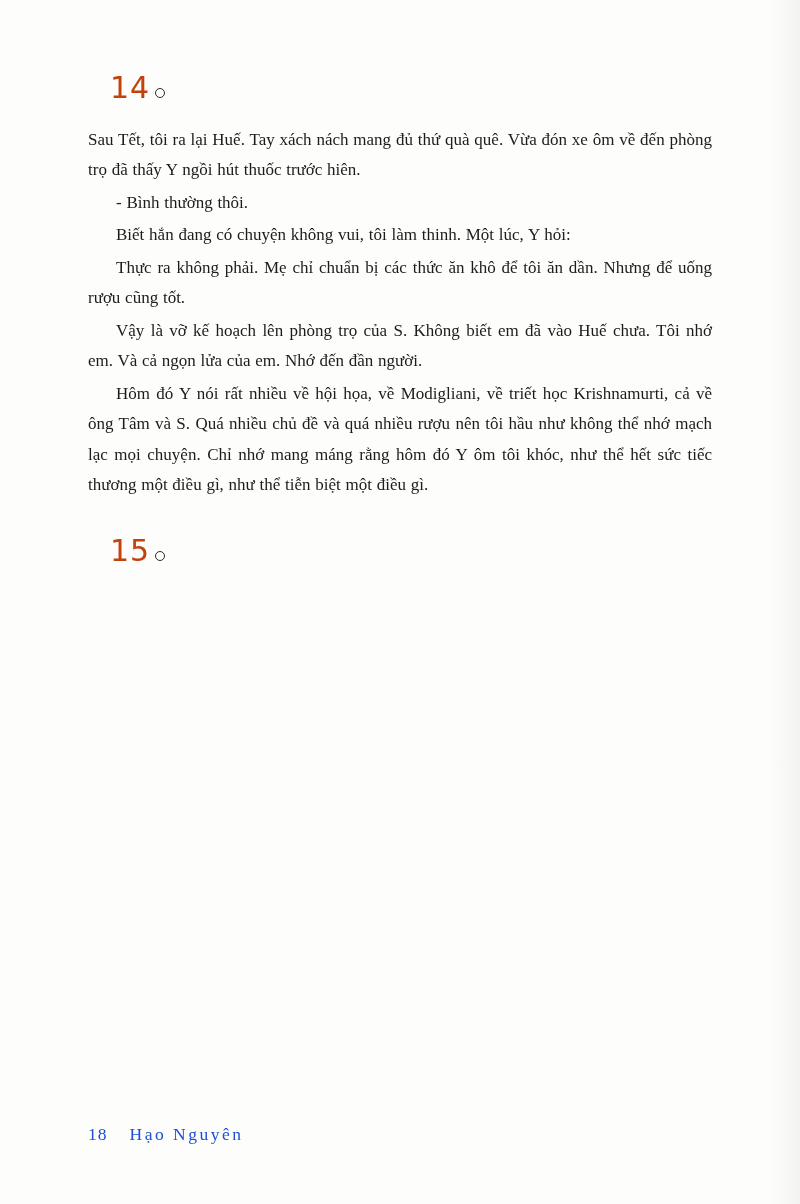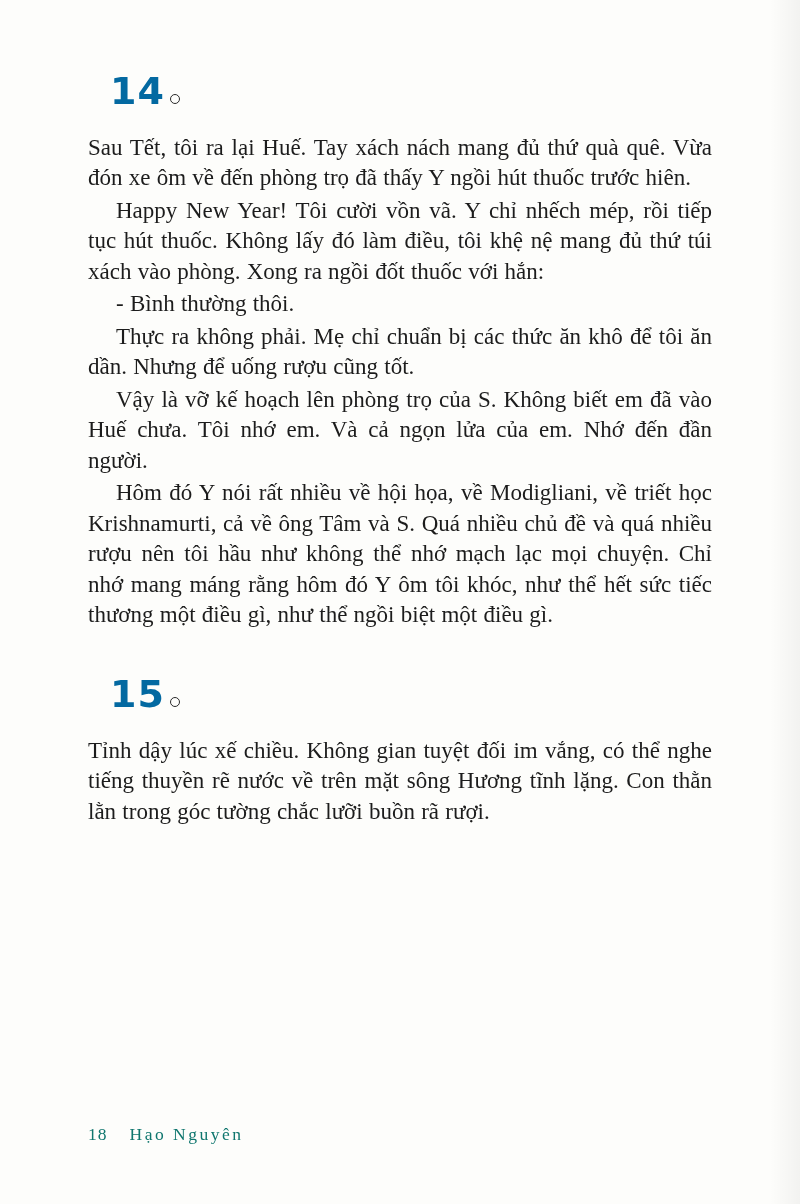--- a/index.html
+++ b/index.html
@@ -28,76 +28,75 @@
   }
   .content {
     position: absolute;
     top: 0; left: 0;
     width: 100%;
     box-sizing: border-box;
     padding: 72px 88px 0 88px;
   }
   .section-heading {
     font-family: "DejaVu Sans", sans-serif;
-    font-weight: 700;
-    font-size: 38px;
+    font-weight: 400;
+    font-size: 30px;
     line-height: 1.05;
-    color: #0369a1;
+    color: #c2410c;
     margin: 0 0 21px 22px;
     letter-spacing: 1px;
   }
   .section-heading.later {
-    margin-top: 44px;
+    margin-top: 34px;
   }
   .section-dot {
     display: inline-block;
     width: 8px;
     height: 8px;
     border: 1.6px solid #2b2b2b;
     border-radius: 50%;
     margin-left: 5px;
     vertical-align: baseline;
   }
   .para {
     font-family: "Liberation Serif", "DejaVu Serif", serif;
-    font-size: 23px;
+    font-size: 17px;
     line-height: 30.5px;
     text-align: justify;
     margin: 0 0 2px 0;
     word-spacing: 0.5px;
   }
   .para.indent {
     text-indent: 28px;
   }
   .footer {
     position: absolute;
     left: 88px;
     top: 1124px;
     font-family: "Liberation Serif", "DejaVu Serif", serif;
     font-size: 17.5px;
-    color: #0f766e;
+    color: #1d4ed8;
     letter-spacing: 2.5px;
     text-align: center;
   }
   .footer .page-num {
     margin-right: 22px;
     letter-spacing: 1px;
   }
 </style>
 </head>
 <body>
 
 <div class="page">
   <main class="content">
       <h2 class="section-heading"><span>14</span><span class="section-dot"></span></h2>
       <p class="para">Sau Tết, tôi ra lại Huế. Tay xách nách mang đủ thứ quà quê. Vừa đón xe ôm về đến phòng trọ đã thấy Y ngồi hút thuốc trước hiên.</p>
-      <p class="para indent">Happy New Year! Tôi cười vồn vã. Y chỉ nhếch mép, rồi tiếp tục hút thuốc. Không lấy đó làm điều, tôi khệ nệ mang đủ thứ túi xách vào phòng. Xong ra ngồi đốt thuốc với hắn:</p>
       <p class="para indent">- Bình thường thôi.</p>
+      <p class="para indent">Biết hắn đang có chuyện không vui, tôi làm thinh. Một lúc, Y hỏi:</p>
       <p class="para indent">Thực ra không phải. Mẹ chỉ chuẩn bị các thức ăn khô để tôi ăn dần. Nhưng để uống rượu cũng tốt.</p>
       <p class="para indent">Vậy là vỡ kế hoạch lên phòng trọ của S. Không biết em đã vào Huế chưa. Tôi nhớ em. Và cả ngọn lửa của em. Nhớ đến đần người.</p>
-      <p class="para indent">Hôm đó Y nói rất nhiều về hội họa, về Modigliani, về triết học Krishnamurti, cả về ông Tâm và S. Quá nhiều chủ đề và quá nhiều rượu nên tôi hầu như không thể nhớ mạch lạc mọi chuyện. Chỉ nhớ mang máng rằng hôm đó Y ôm tôi khóc, như thể hết sức tiếc thương một điều gì, như thể ngồi biệt một điều gì.</p>
+      <p class="para indent">Hôm đó Y nói rất nhiều về hội họa, về Modigliani, về triết học Krishnamurti, cả về ông Tâm và S. Quá nhiều chủ đề và quá nhiều rượu nên tôi hầu như không thể nhớ mạch lạc mọi chuyện. Chỉ nhớ mang máng rằng hôm đó Y ôm tôi khóc, như thể hết sức tiếc thương một điều gì, như thể tiễn biệt một điều gì.</p>
       <h2 class="section-heading later"><span>15</span><span class="section-dot"></span></h2>
-      <p class="para">Tỉnh dậy lúc xế chiều. Không gian tuyệt đối im vắng, có thể nghe tiếng thuyền rẽ nước về trên mặt sông Hương tĩnh lặng. Con thằn lằn trong góc tường chắc lưỡi buồn rã rượi.</p>
     </main>
   <footer class="footer">
     <span class="page-num">18</span><span>Hạo Nguyên</span>
   </footer>
 </div>
 
 </body></html>

